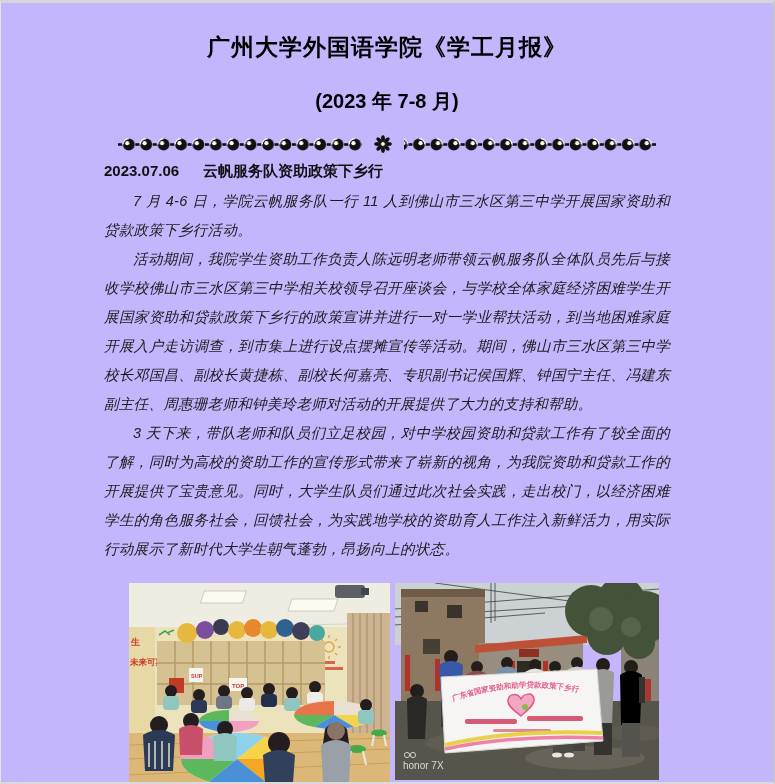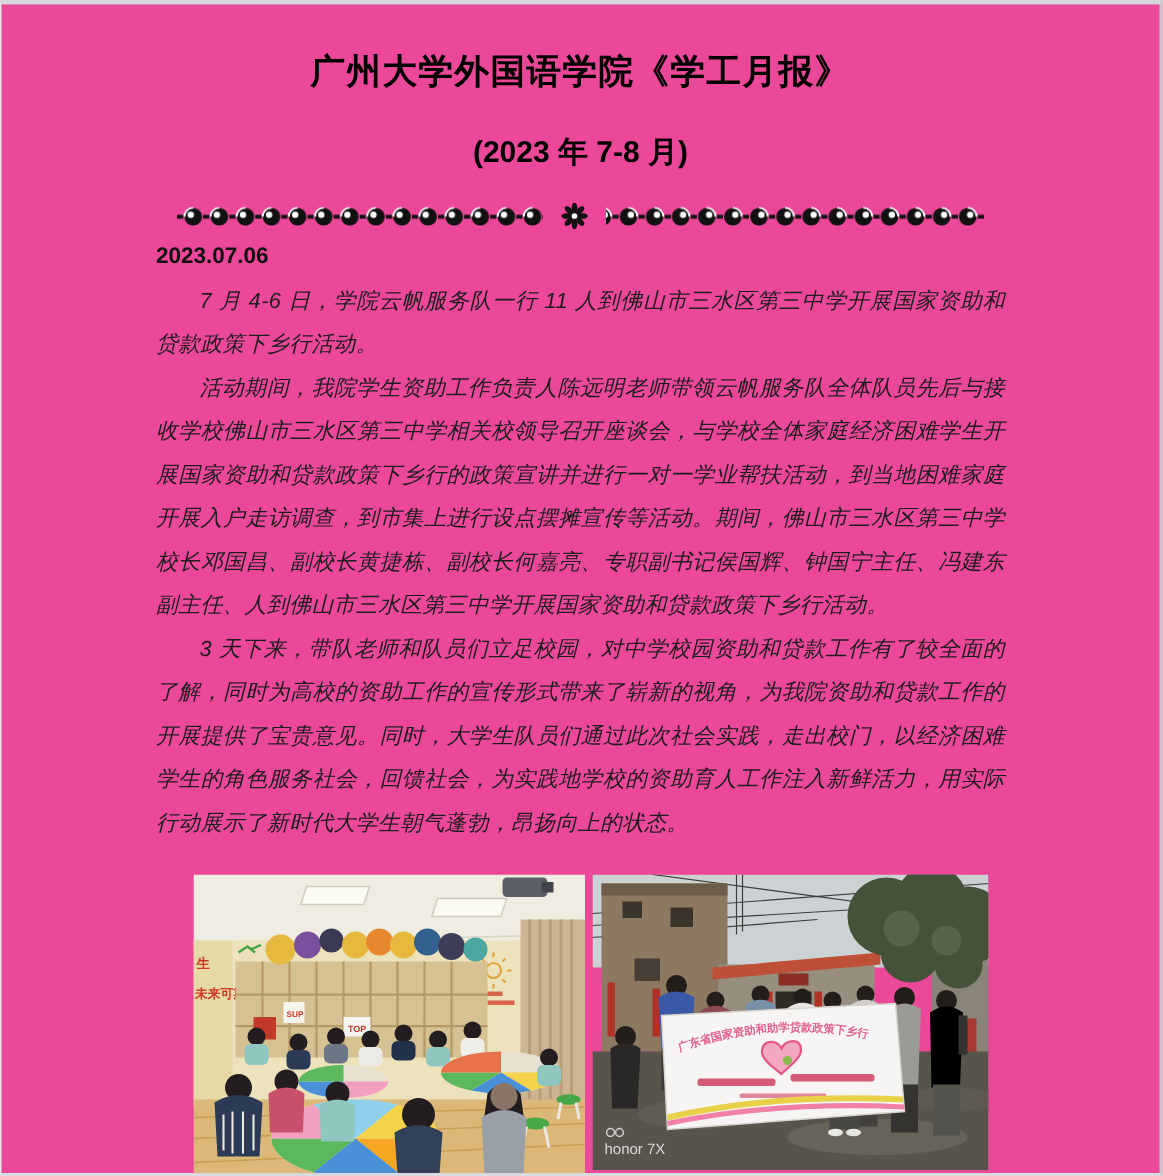--- a/index.html
+++ b/index.html
@@ -1,20 +1,20 @@
 <!DOCTYPE html>
 <html><head>
 <meta charset="utf-8">
 <style>
   html,body{margin:0;padding:0;background:#fff;}
   .page{
     position:relative;
     width:775px;height:784px;
     box-sizing:border-box;
-    background:#ec4899;
+    background:#c4b5fd;
     border-top:3px solid #d5d5da;
     border-left:1px solid #e4e4e8;
     border-right:2px solid #c6c6cb;
     border-bottom:2px solid #dadade;
     padding:29px 103px 0 103px;
     overflow:hidden;
     font-family:"Liberation Sans","DejaVu Sans",sans-serif;
     color:#1c1c1c;
   }
   .doc-title{
@@ -125,24 +125,25 @@
 
     <svg width="252" height="15" viewBox="0 0 252 15">
       <g transform="translate(252,0) scale(-1,1)">
         <rect x="0" y="0" width="252" height="15" fill="url(#swirlL)"></rect>
       </g>
     </svg>
   </div>
 
   <div class="date-heading">
     <span>2023.07.06</span>
+    <span>云帆服务队资助政策下乡行</span>
   </div>
 
   <p class="body-para first">7 月 4-6 日，学院云帆服务队一行 11 人到佛山市三水区第三中学开展国家资助和贷款政策下乡行活动。</p>
-  <p class="body-para">活动期间，我院学生资助工作负责人陈远明老师带领云帆服务队全体队员先后与接收学校佛山市三水区第三中学相关校领导召开座谈会，与学校全体家庭经济困难学生开展国家资助和贷款政策下乡行的政策宣讲并进行一对一学业帮扶活动，到当地困难家庭开展入户走访调查，到市集上进行设点摆摊宣传等活动。期间，佛山市三水区第三中学校长邓国昌、副校长黄捷栋、副校长何嘉亮、专职副书记侯国辉、钟国宁主任、冯建东副主任、人到佛山市三水区第三中学开展国家资助和贷款政策下乡行活动。</p>
+  <p class="body-para">活动期间，我院学生资助工作负责人陈远明老师带领云帆服务队全体队员先后与接收学校佛山市三水区第三中学相关校领导召开座谈会，与学校全体家庭经济困难学生开展国家资助和贷款政策下乡行的政策宣讲并进行一对一学业帮扶活动，到当地困难家庭开展入户走访调查，到市集上进行设点摆摊宣传等活动。期间，佛山市三水区第三中学校长邓国昌、副校长黄捷栋、副校长何嘉亮、专职副书记侯国辉、钟国宁主任、冯建东副主任、周惠珊老师和钟美玲老师对活动的开展提供了大力的支持和帮助。</p>
   <p class="body-para">3 天下来，带队老师和队员们立足校园，对中学校园资助和贷款工作有了较全面的了解，同时为高校的资助工作的宣传形式带来了崭新的视角，为我院资助和贷款工作的开展提供了宝贵意见。同时，大学生队员们通过此次社会实践，走出校门，以经济困难学生的角色服务社会，回馈社会，为实践地学校的资助育人工作注入新鲜活力，用实际行动展示了新时代大学生朝气蓬勃，昂扬向上的状态。</p>
 
   <div class="photos">
 
     <svg width="261" height="200" viewBox="0 0 261 200">
 
       <rect x="0" y="0" width="261" height="46" fill="#efece2"></rect>
       <path d="M0 46 L261 40" stroke="#d8d4c4" stroke-width="1"></path>
       <g transform="skewX(-18)">
         <rect x="78" y="8" width="42" height="12" fill="#fbfbf2" stroke="#cfccbc" stroke-width="1"></rect>

